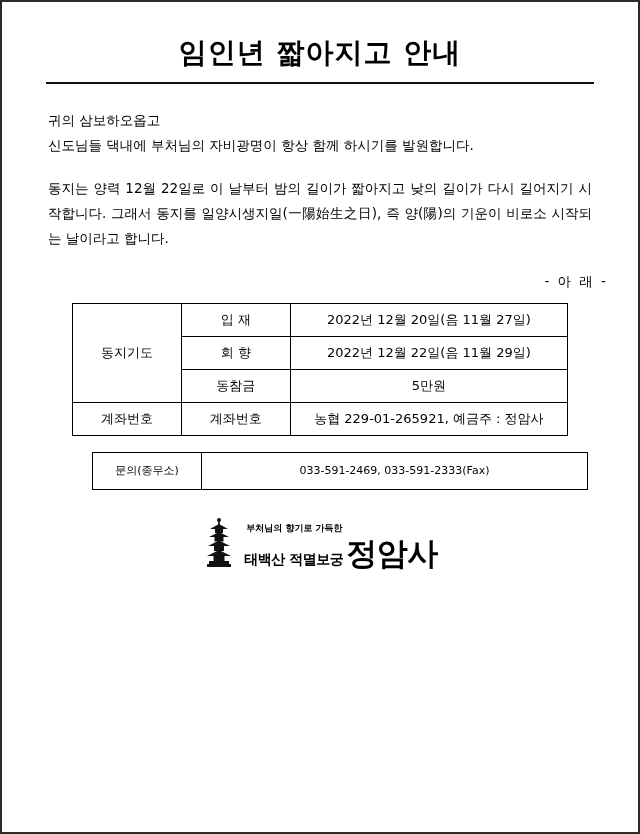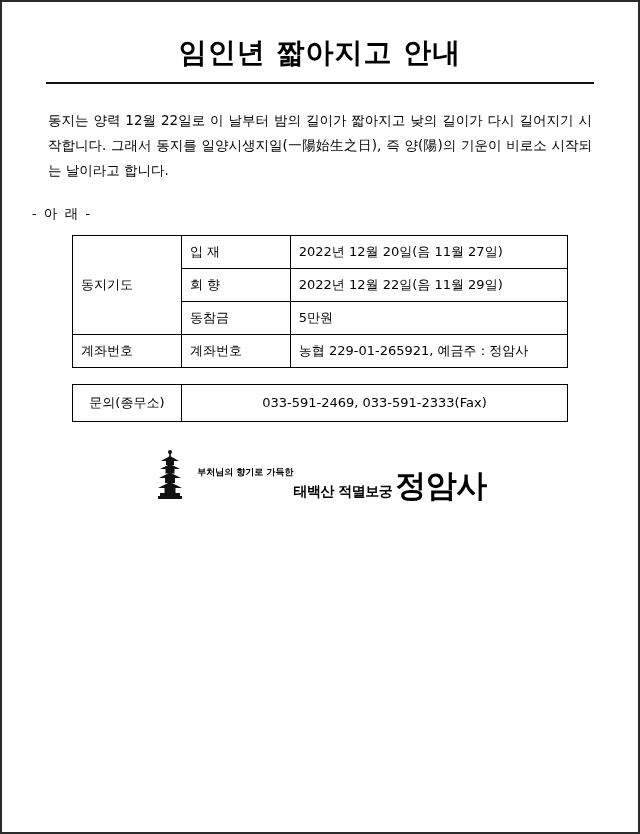--- a/index.html
+++ b/index.html
@@ -44,57 +44,57 @@
   .para {
     margin: 0 0 18px 0;
   }
   .para.tight {
     margin-bottom: 16px;
   }
   .bold {
     font-weight: bold;
   }
   .center-label {
-    text-align: left;
+    text-align: right;
     font-size: 13.5px;
     margin: 22px 0 12px 0;
     letter-spacing: 2px;
-    font-family: Liberation Serif, serif;
   }
   .tbl-wrap {
     padding: 0 40px;
   }
   table.info {
     width: 100%;
     border-collapse: collapse;
     font-size: 13px;
   }
   table.info td {
     border: 1px solid #000;
     padding: 5px 8px;
-    text-align: left;
+    text-align: center;
     height: 22px;
   }
   td.label-cell {
     width: 22%;
   }
   td.sub-cell {
     width: 22%;
   }
   td.val-cell {
     width: 56%;
   }
   .contact-wrap {
     padding: 0 40px;
     margin-top: 16px;
   }
   table.contact {
     width: 100%;
     border-collapse: collapse;
-    font-size: 13px;
+    font-size: 11px;
+    margin-left: 20px;
   }
   table.contact td {
     border: 1px solid #000;
     padding: 6px;
     text-align: center;
     height: 24px;
   }
   td.contact-label {
     width: 22%;
   }
@@ -106,21 +106,21 @@
     gap: 8px;
   }
   .pagoda {
     width: 34px;
     height: 54px;
     position: relative;
   }
   .pagoda svg { display: block; }
   .footer-text {
     display: flex;
-    flex-direction: row;
+    flex-direction: column;
     align-items: flex-start;
     line-height: 1.1;
   }
   .footer-small {
     font-size: 9px;
     font-weight: bold;
     margin-left: 2px;
     margin-bottom: 2px;
   }
   .footer-main {
@@ -142,20 +142,24 @@
 </head>
 <body>
 
 <div class="page">
 
   <div class="title">임인년 짧아지고 안내</div>
   <hr class="title-rule">
 
   <div class="body-text">
 
+    <p class="para">
+      <span>귀의 삼보하오옵고</span><br>
+      <span>신도님들 댁내에 부처님의 자비광명이 항상 함께 하시기를 발원합니다.</span>
+    </p>
 
 
     <p class="para">동지는 양력 12월 22일로 이 날부터 밤의 길이가 짧아지고 낮의 길이가 다시 길어지기 시작합니다. 그래서 동지를 일양시생지일(一陽始生之日), 즉 양(陽)의 기운이 비로소 시작되는 날이라고 합니다.</p>
 
 
   </div>
 
   <div class="center-label">- 아  래 -</div>
 
   <div class="tbl-wrap">

